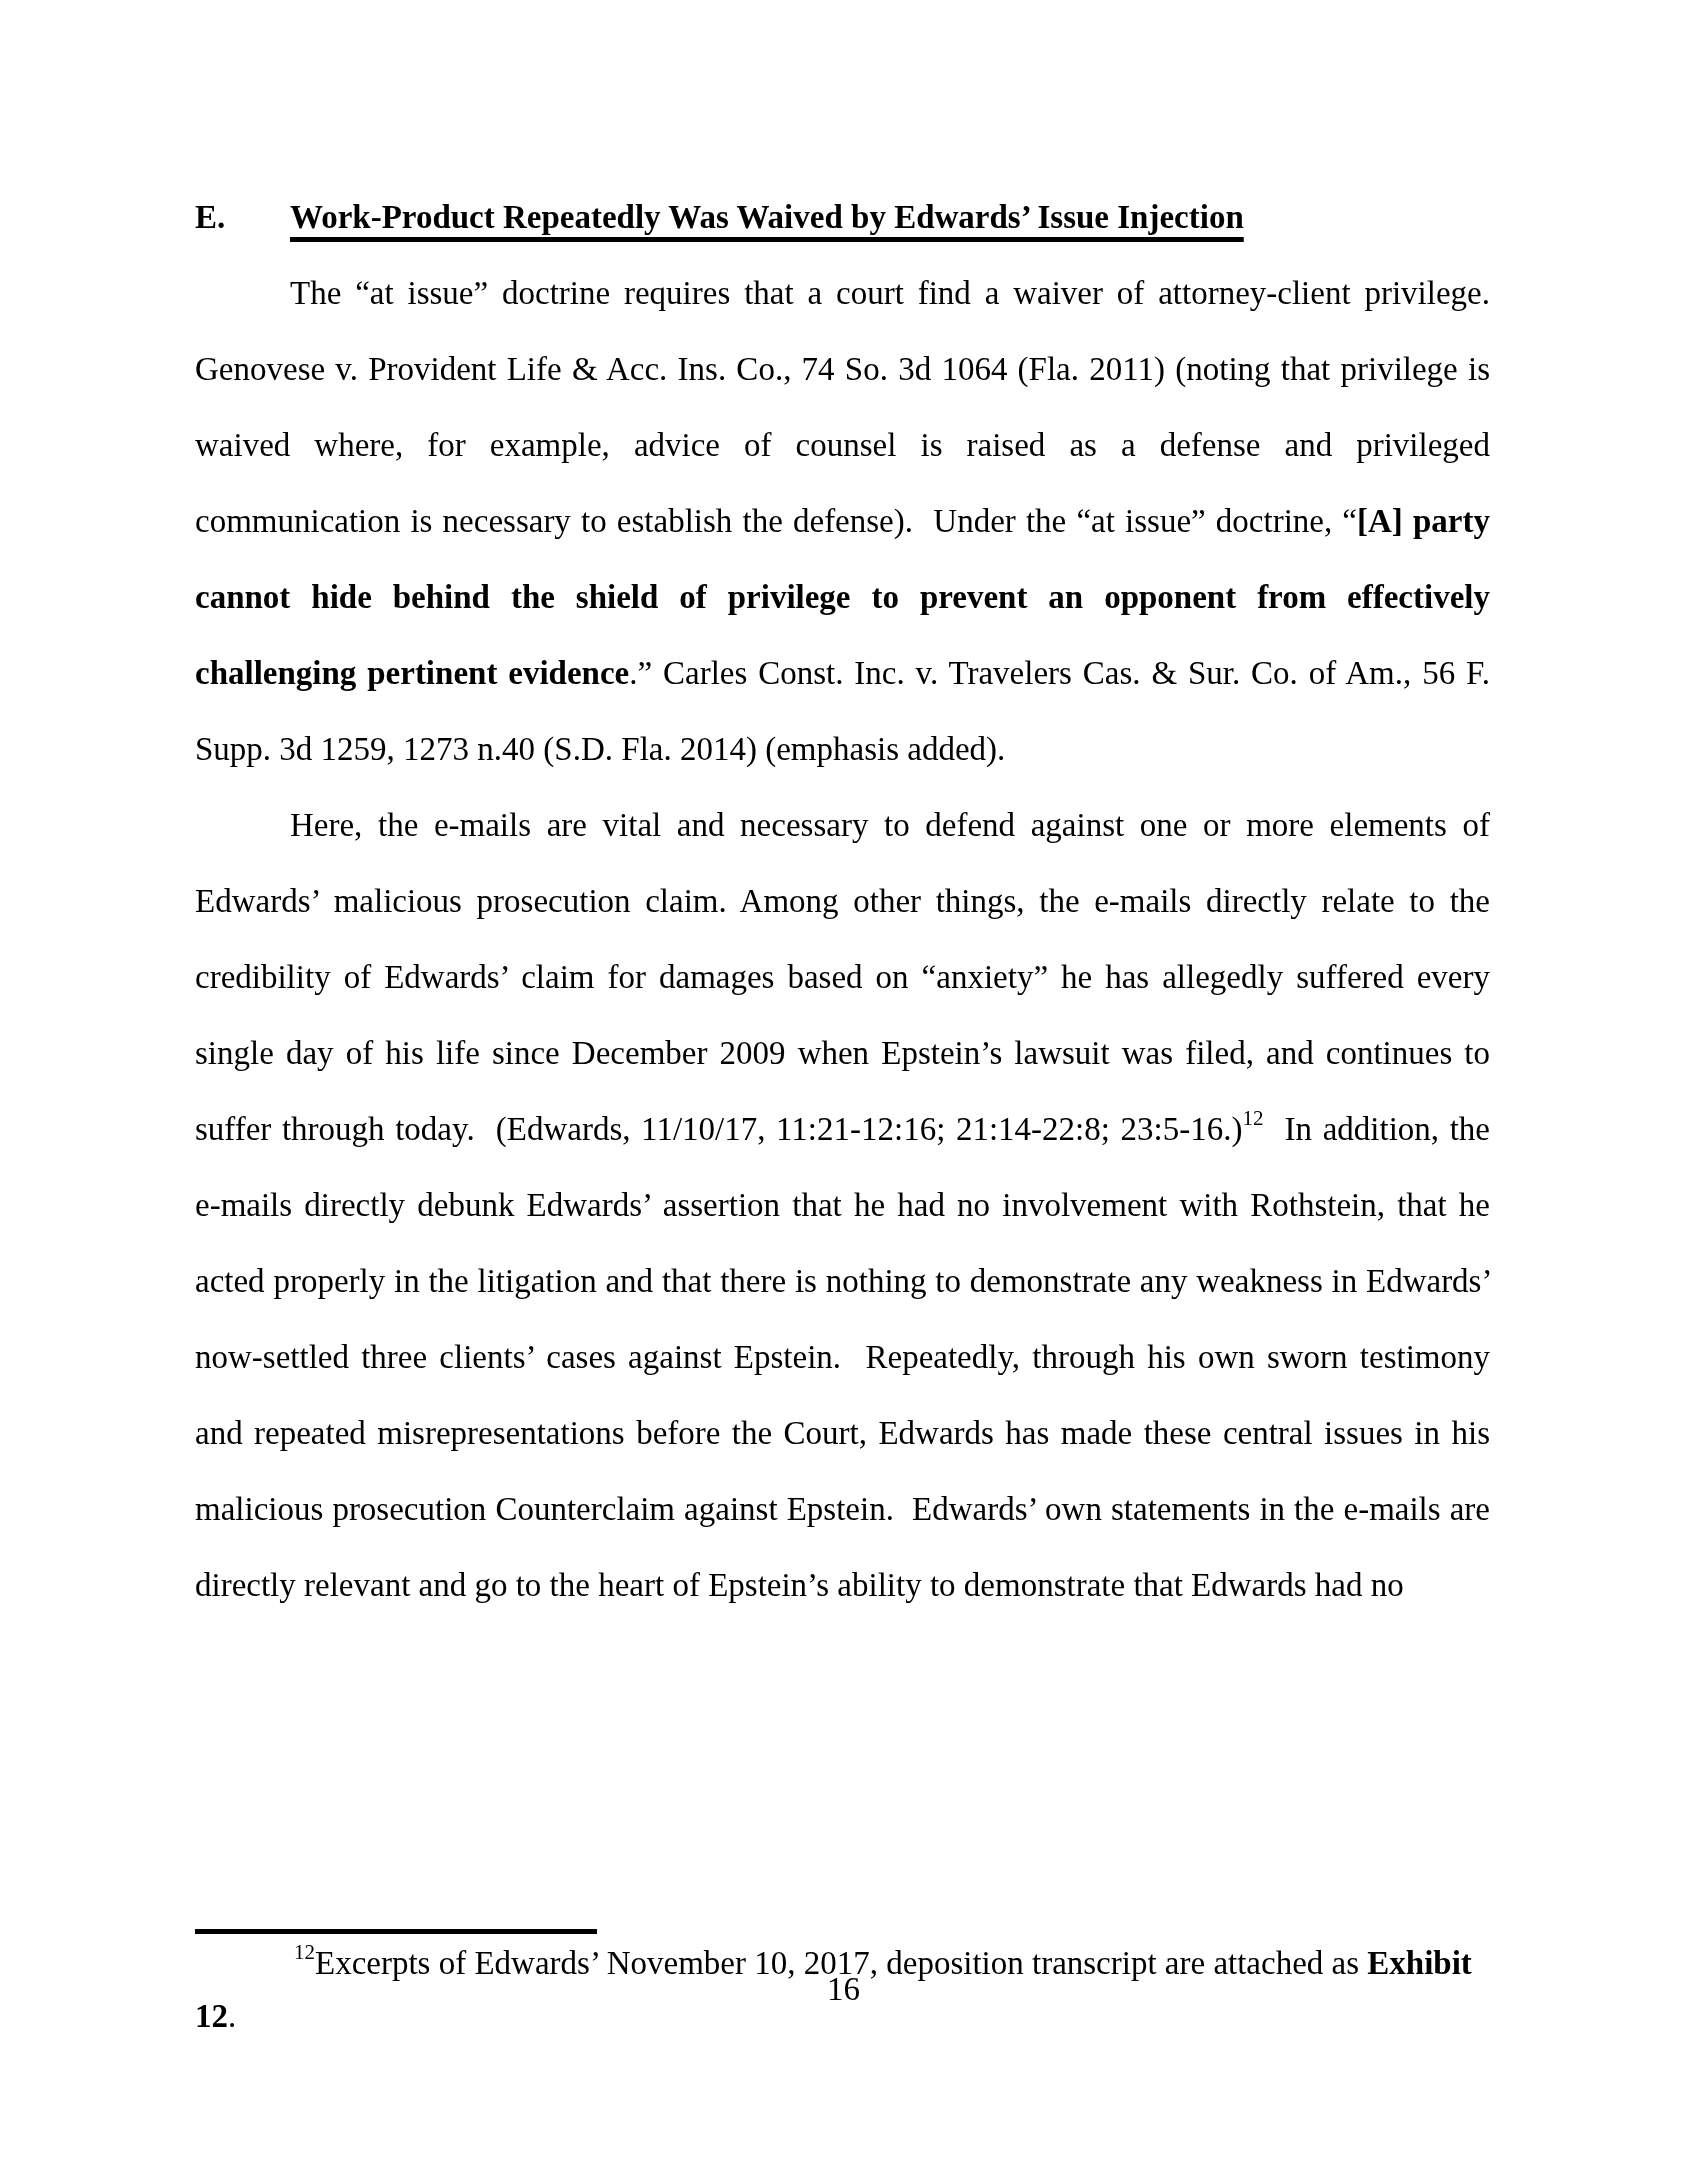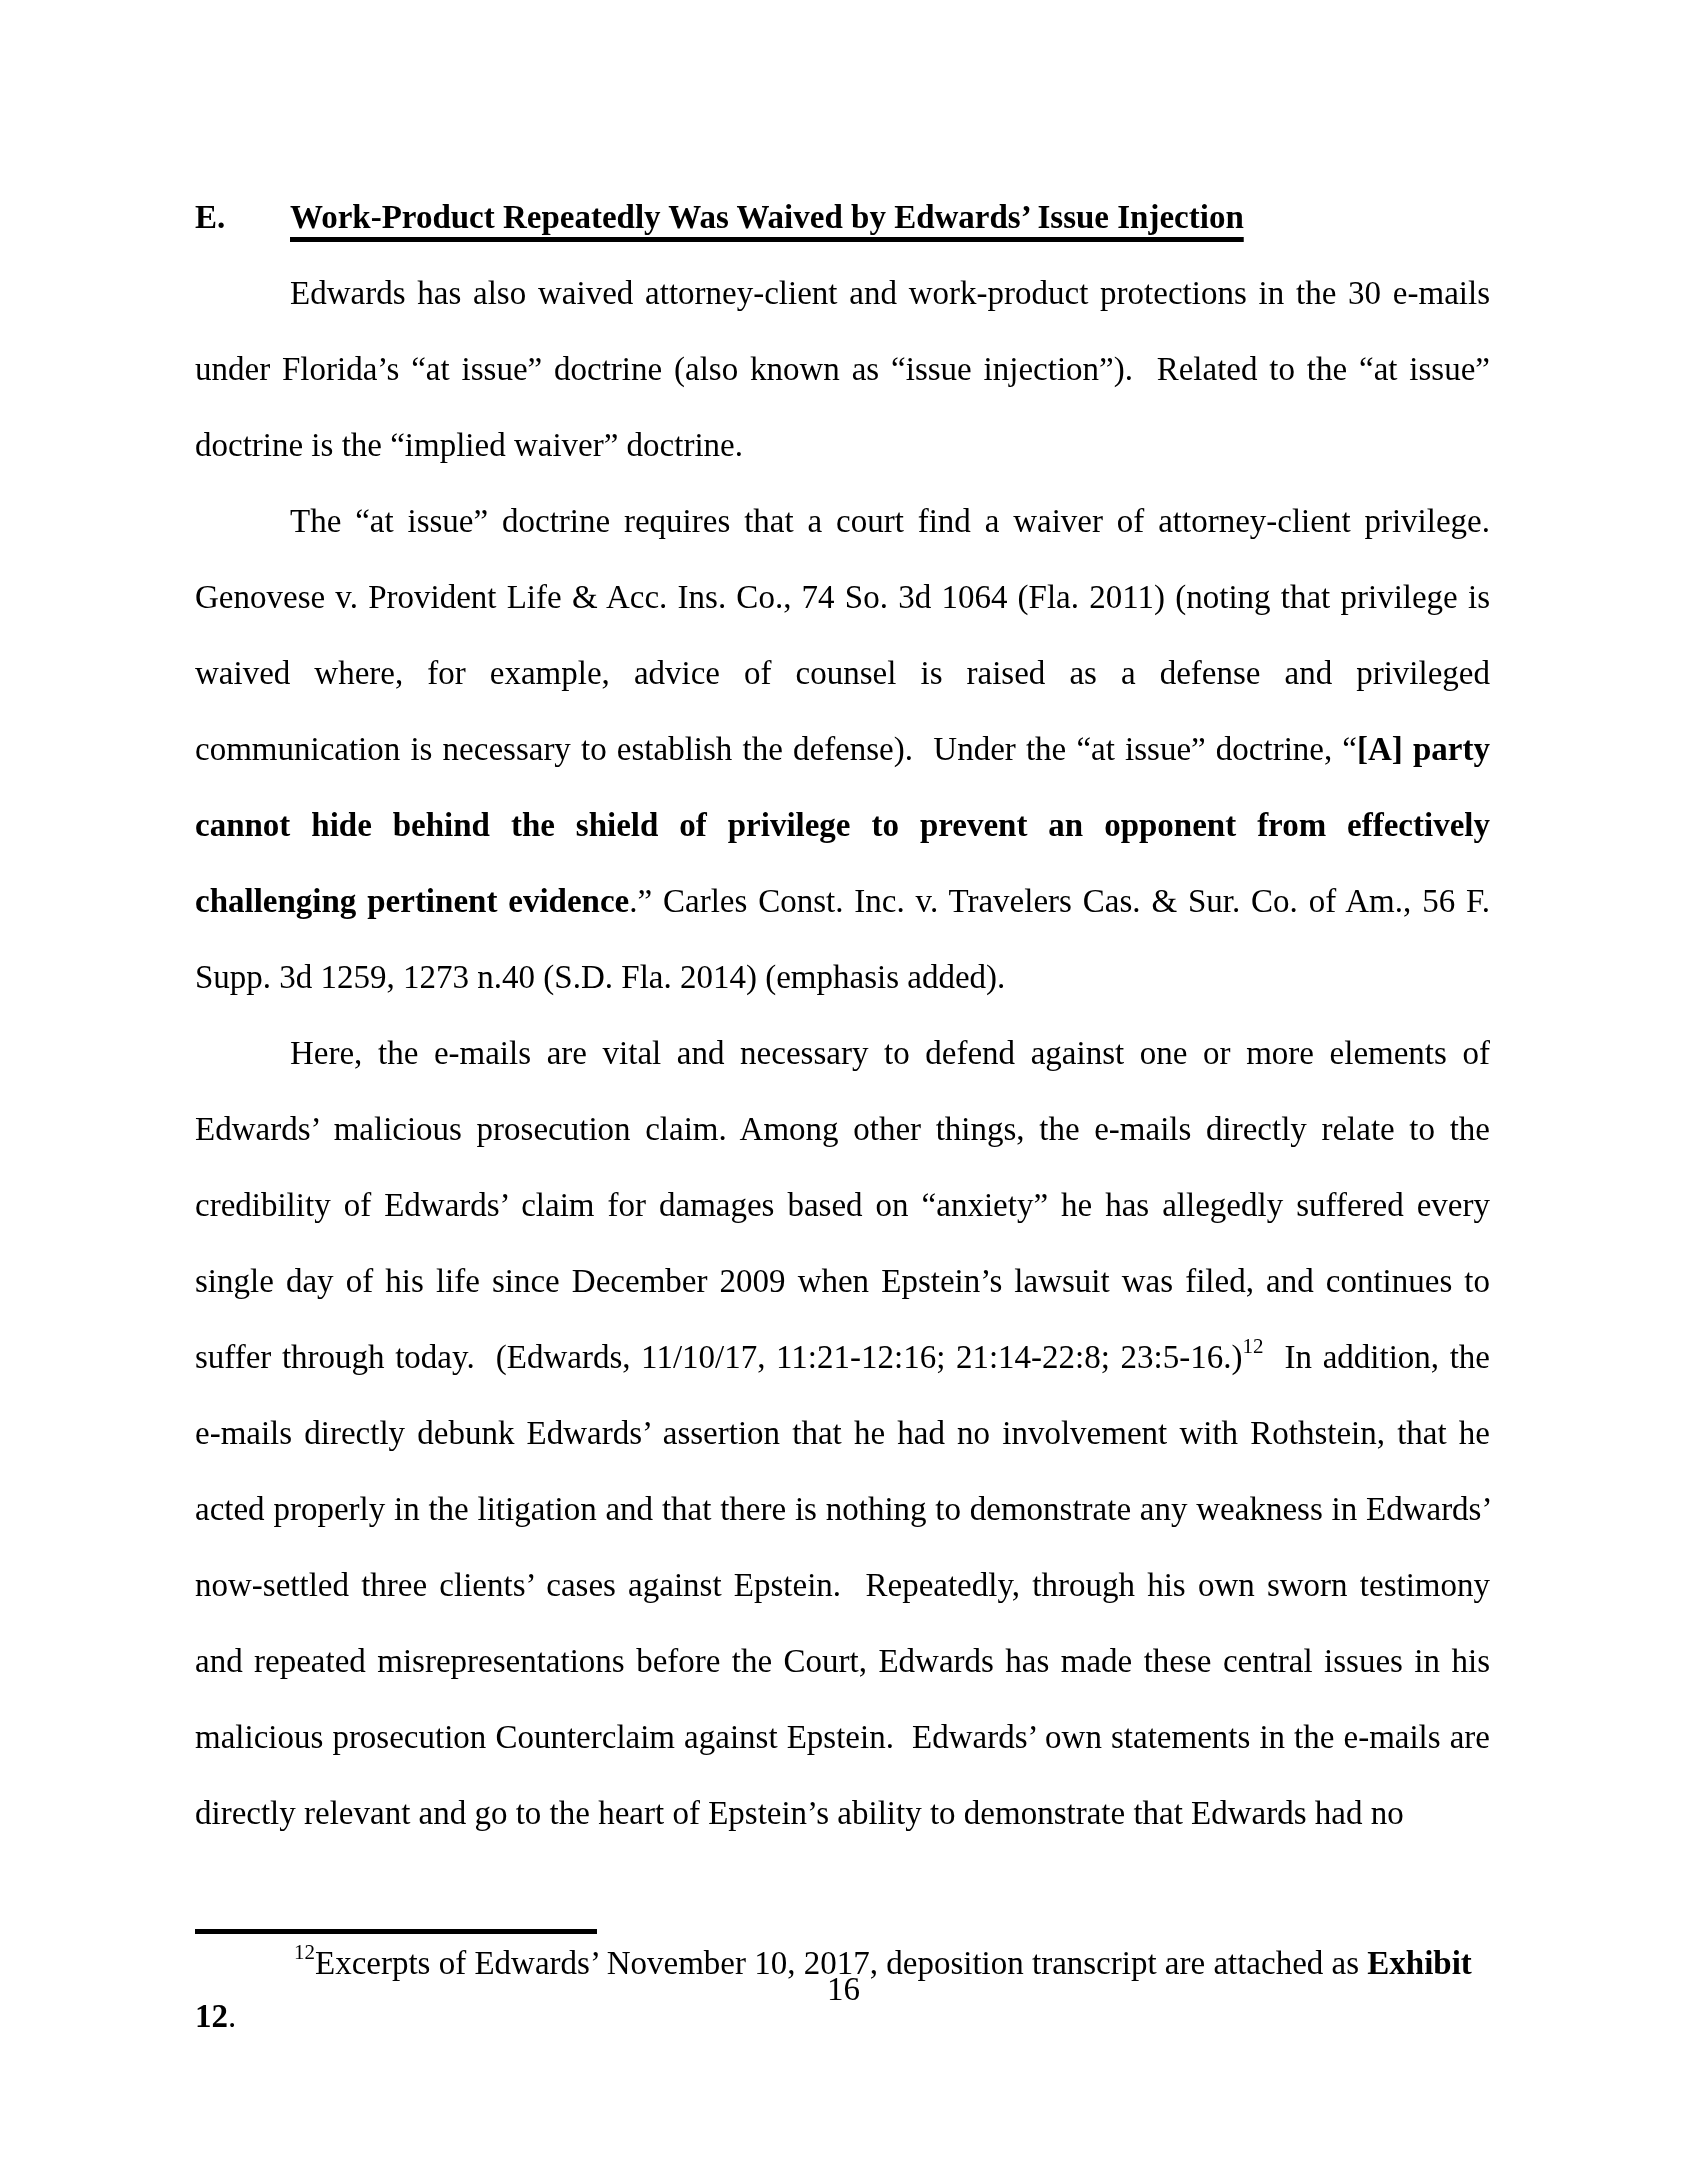--- a/index.html
+++ b/index.html
@@ -82,21 +82,20 @@
 </style>
 </head>
 <body>
 
 <div class="page">
 
   <div class="content">
     <p class="heading"><span class="hlabel">E.</span><span class="htitle">Work-Product Repeatedly Was Waived by Edwards’ Issue Injection</span></p>
 
     <div>
-        <p class="para"><span>Edwards has also waived attorney-client and work-product protections in the 30 e-mails under Florida’s “at issue” doctrine (also known as “issue injection”).  Related to the “at issue” doctrine is the “implied waiver” doctrine.</span></p>
         <p class="para"><span>The “at issue” doctrine requires that a court find a waiver of attorney-client privilege.  </span><span class="it">Genovese v. Provident Life &amp; Acc. Ins. Co.</span><span>, 74 So. 3d 1064 (Fla. 2011) (noting that privilege is waived where, for example, advice of counsel is raised as a defense and privileged communication is necessary to establish the defense).  Under the “at issue” doctrine, “</span><span class="bd">[A] party cannot hide behind the shield of privilege to prevent an opponent from effectively challenging pertinent evidence</span><span>.” </span><span class="it">Carles Const. Inc. v. Travelers Cas. &amp; Sur. Co. of Am.</span><span>, 56 F. Supp. 3d 1259, 1273 n.40 (S.D. Fla. 2014) (emphasis added).</span></p>
         <p class="para"><span>Here, the e-mails are vital and necessary to defend against one or more elements of Edwards’ malicious prosecution claim. Among other things, the e-mails </span><span class="it">directly relate</span><span> to the credibility of Edwards’ claim for damages based on “anxiety” he has allegedly suffered every single day of his life since December 2009 when Epstein’s lawsuit was filed, and continues to suffer through today.  (Edwards, 11/10/17, 11:21-12:16; 21:14-22:8; 23:5-16.)</span><sup class="sup">12</sup><span>  In addition, the e-mails directly debunk Edwards’ assertion that he had no involvement with Rothstein, that he acted properly in the litigation and that there is nothing to demonstrate any weakness in Edwards’ </span><span class="un">now-settled</span><span> three clients’ cases against Epstein.  Repeatedly, through his own sworn testimony and repeated misrepresentations before the Court, Edwards has made these central issues in his malicious prosecution Counterclaim against Epstein.  Edwards’ own statements in the e-mails are directly relevant and go to the heart of Epstein’s ability to demonstrate that Edwards had no</span></p>
       </div>
   </div>
 
   <div class="fn-rule"></div>
 
   <p class="footnote"><sup class="sup">12</sup><span><span>Excerpts of Edwards’ November 10, 2017, deposition transcript are attached as </span><span class="bd">Exhibit 12</span><span>.</span></span></p>
 
   <p class="page-number">16</p>

